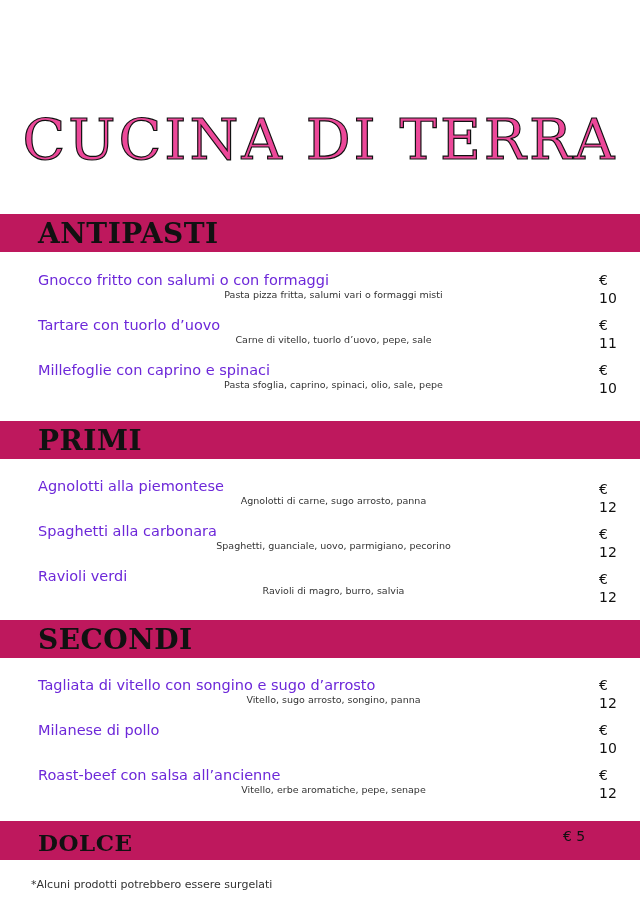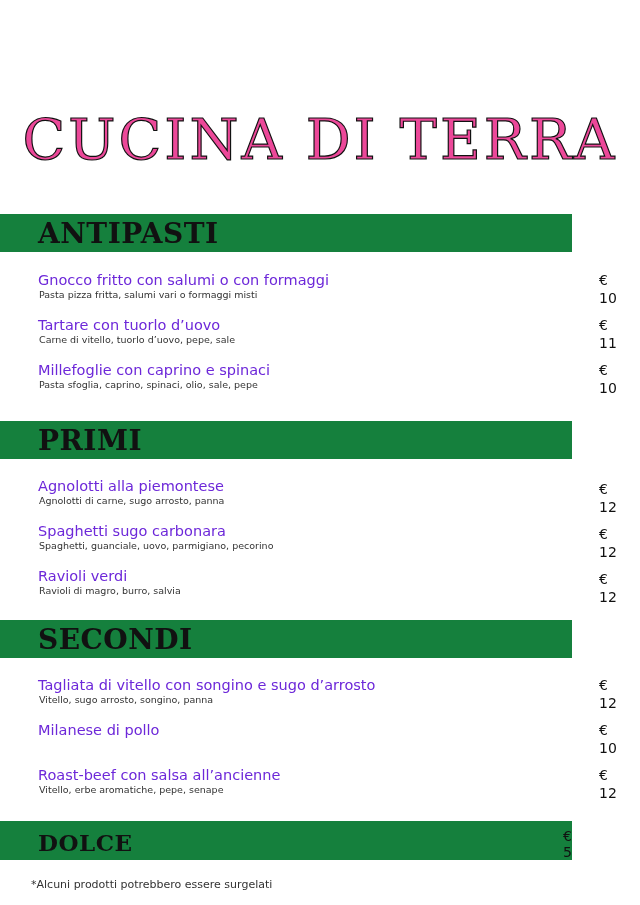--- a/index.html
+++ b/index.html
@@ -1,23 +1,23 @@
 <!DOCTYPE html>
 <html><head>
 <meta charset="utf-8">
 <style>
   html,body{margin:0;padding:0;background:#fff;}
   body{width:640px;height:905px;position:relative;overflow:hidden;font-family:"DejaVu Sans","Liberation Sans",sans-serif;color:#111;}
   .title{position:absolute;left:0;top:72px;width:640px;text-align:center;font-family:"DejaVu Serif","Liberation Serif",serif;font-size:56px;font-weight:normal;letter-spacing:3px;color:#ec4899;-webkit-text-stroke:1.2px #111;line-height:60px;}
-  .band{position:absolute;left:0;width:572px;height:38px;background:#15803d;}
+  .band{position:absolute;left:0;width:640px;height:38px;background:#be185d;}
   .band-title{position:absolute;left:38px;top:2px;font-family:"DejaVu Serif","Liberation Serif",serif;font-weight:bold;font-size:28px;letter-spacing:0.5px;color:#111;line-height:36px;}
   .band-price{position:absolute;left:563px;top:7px;font-size:14px;}
   .item{position:absolute;left:38px;width:590px;}
   .item-name{font-size:14.5px;line-height:18px;color:#6d28d9;white-space:nowrap;}
-  .item-desc{font-size:9.5px;line-height:12px;color:#333;white-space:nowrap;padding-left:1px;}
+  .item-desc{font-size:9.5px;line-height:12px;color:#333;white-space:nowrap;padding-left:1px;text-align:center;}
   .item-price{position:absolute;left:521px;top:0;font-size:14px;line-height:18px;margin-left:40px;}
   .note{position:absolute;left:31px;top:878px;font-size:11px;color:#333;}
 </style>
 </head>
 <body>
 
 <h1 class="title">CUCINA DI TERRA</h1>
 
 <div class="band" style="top:214px">
   <span class="band-title">ANTIPASTI</span>
@@ -40,21 +40,21 @@
 
 <div class="band" style="top:421px">
   <span class="band-title">PRIMI</span>
 </div>
 <div class="item" style="top:477px">
   <div class="item-name">Agnolotti alla piemontese</div>
   <div class="item-desc">Agnolotti di carne, sugo arrosto, panna</div>
   <span class="item-price" style="top:3px">€ 12</span>
 </div>
 <div class="item" style="top:522px">
-  <div class="item-name">Spaghetti sugo carbonara</div>
+  <div class="item-name">Spaghetti alla carbonara</div>
   <div class="item-desc">Spaghetti, guanciale, uovo, parmigiano, pecorino</div>
   <span class="item-price" style="top:3px">€ 12</span>
 </div>
 <div class="item" style="top:567px">
   <div class="item-name">Ravioli verdi</div>
   <div class="item-desc">Ravioli di magro, burro, salvia</div>
   <span class="item-price" style="top:3px">€ 12</span>
 </div>
 
 <div class="band" style="top:620px">

